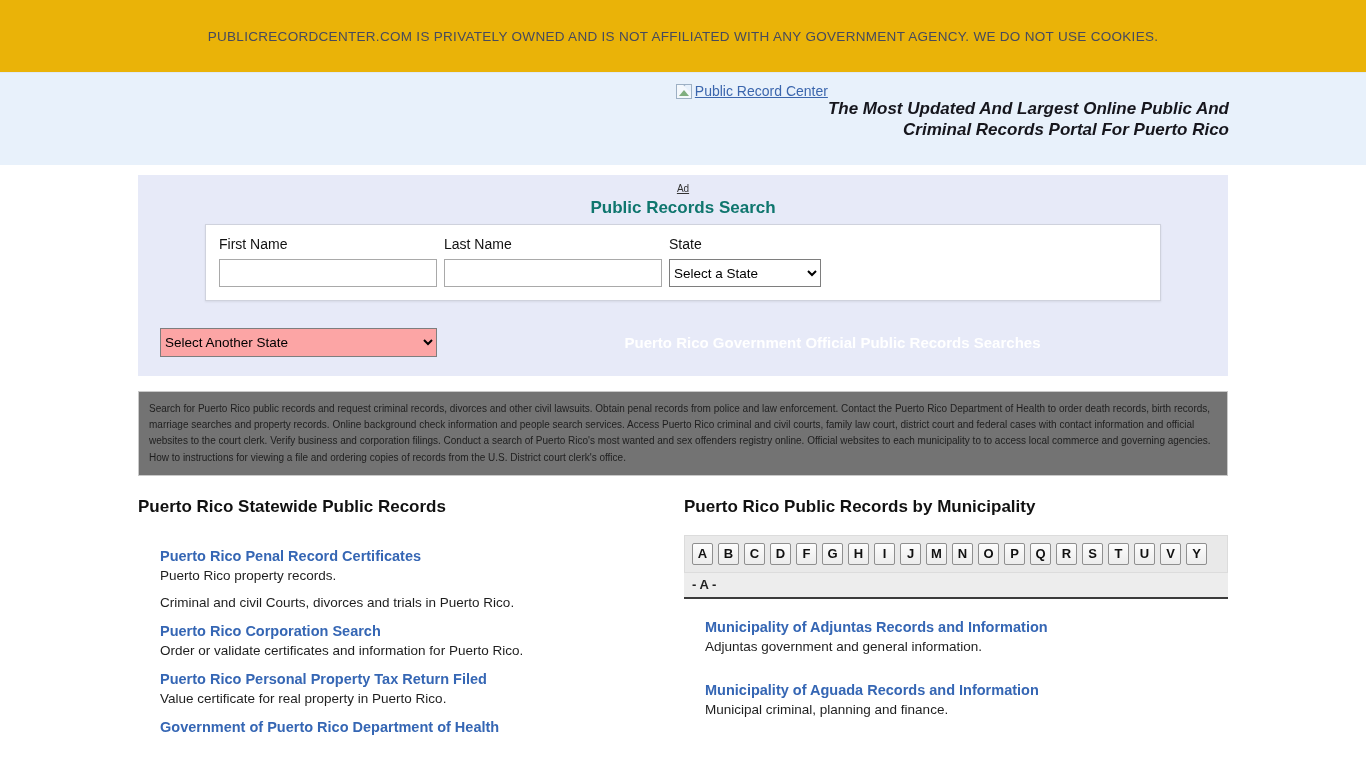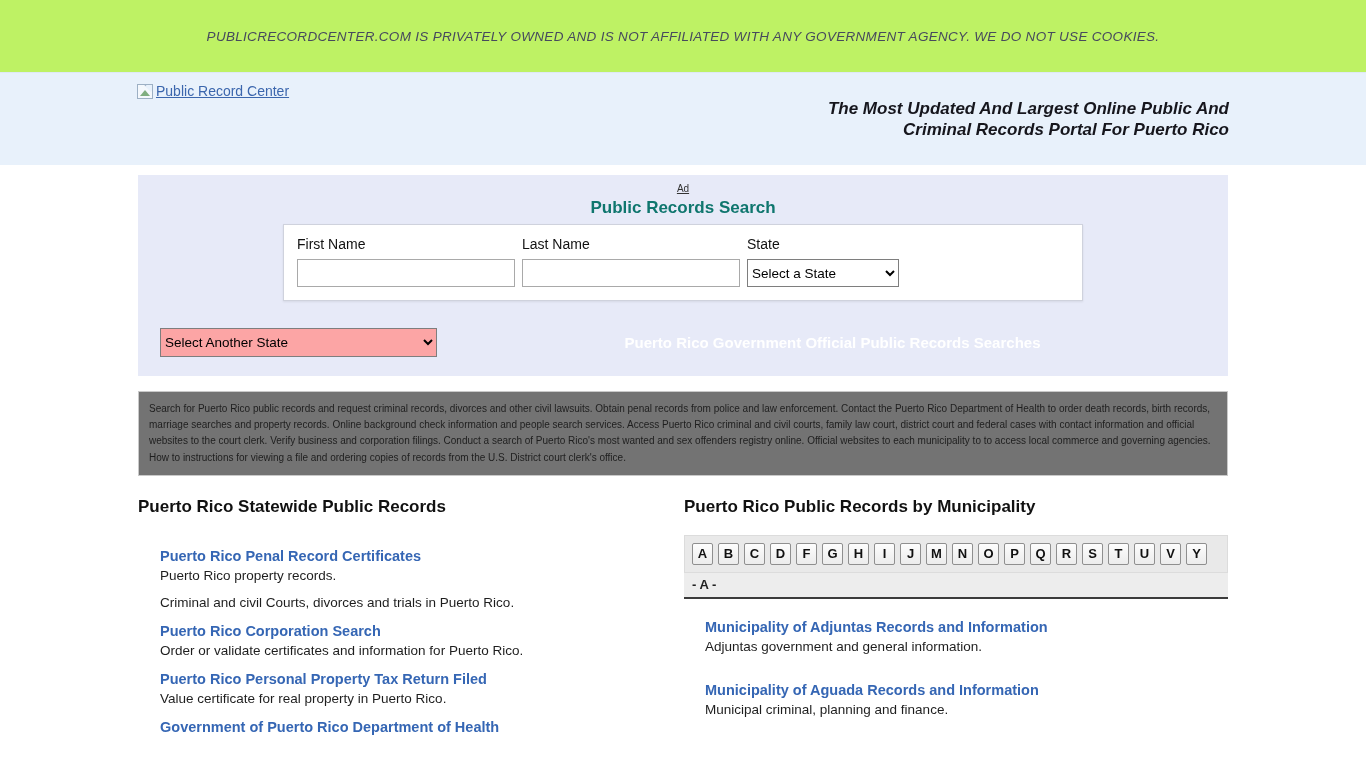--- a/index.html
+++ b/index.html
@@ -5,45 +5,43 @@
   * { box-sizing: border-box; margin: 0; padding: 0; }
   html, body { width: 1366px; height: 768px; overflow: hidden; }
   body {
     font-family: "Liberation Sans", sans-serif;
     background: #ffffff;
     color: #222;
   }
   
   .disclaimer {
     height: 72px;
-    background: #bef264;
+    background: #eab308;
     display: flex;
     align-items: center;
     justify-content: center;
-    font-style: italic;
   }
   .disclaimer span {
     font-size: 13.5px;
     letter-spacing: 0.3px;
     color: #474a5d;
   }
   
   .header-band {
     height: 93px;
     background: #e8f1fb;
     border-top: 1px solid #dfe9f5;
   }
   .header-inner {
     width: 1092px;
     margin: 0 auto;
     height: 100%;
     display: flex;
-    justify-content: space-between;
+    justify-content: flex-end;
     padding-top: 9px;
-    gap: 15px;
   }
   .logo-link {
     display: inline-flex;
     align-items: center;
     gap: 3px;
     height: 18px;
     text-decoration: none;
     cursor: pointer;
   }
   .broken-img {
@@ -102,21 +100,21 @@
     cursor: pointer;
   }
   .panel-title {
     text-align: center;
     color: #0f766e;
     font-size: 17px;
     font-weight: bold;
     margin-top: 4px;
   }
   .form-card {
-    width: 800px;
+    width: 956px;
     margin: 6px auto 0 auto;
     background: #ffffff;
     border: 1px solid #cfd2dd;
     box-shadow: 0 1px 2px rgba(0,0,0,0.08);
     padding: 11px 13px 13px 13px;
     display: flex;
     gap: 7px;
   }
   .field { display: flex; flex-direction: column; }
   .field label { font-size: 14px; color: #111; }

